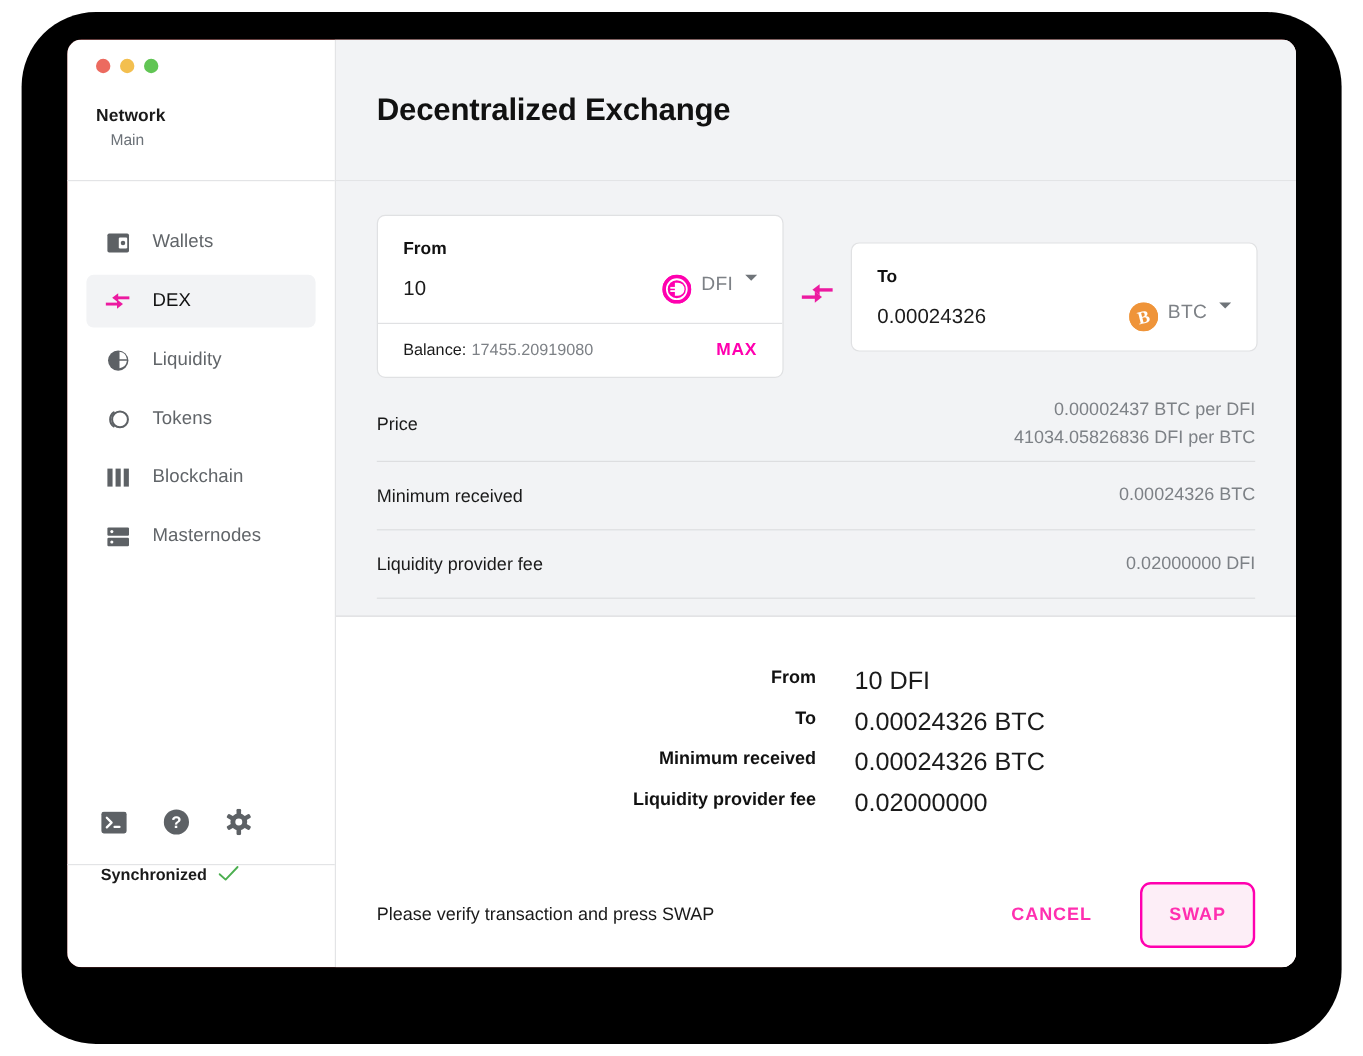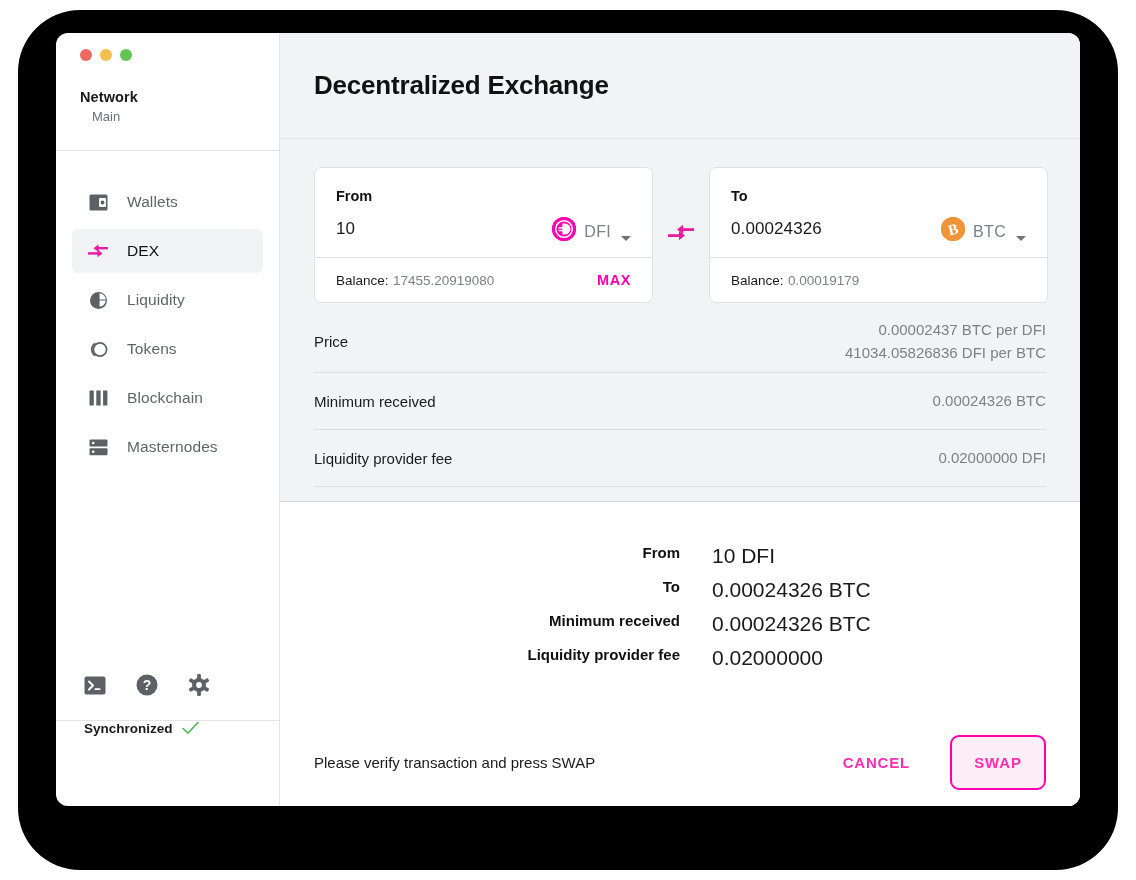--- a/index.html
+++ b/index.html
@@ -127,21 +127,21 @@
   #main {
     flex: 1 1 auto;
     height: 100%;
     display: flex;
     flex-direction: column;
     background: #f2f3f5;
     min-width: 0;
   }
 
   #main-header {
-    height: 106px;
+    height: 118px;
     border-bottom: 1px solid #e3e4e6;
     display: flex;
     align-items: center;
     padding-left: 34px;
     background: #f2f3f5;
   }
   #page-title {
     font-size: 26px;
     font-weight: bold;
     color: #111111;
@@ -188,21 +188,21 @@
     color: #1a1a1a;
     border: none;
     outline: none;
     background: transparent;
     width: 200px;
     font-family: "Liberation Sans", sans-serif;
     letter-spacing: .1px;
   }
   .token-select {
     display: flex;
-    align-items: flex-end;
+    align-items: flex-start;
     gap: 8px;
     cursor: pointer;
   }
   .token-badge {
     width: 24px; height: 24px;
     border-radius: 50%;
     display: flex;
     align-items: center;
     justify-content: center;
     flex: 0 0 24px;
@@ -539,26 +539,20 @@
                   <svg width="24" height="24" viewBox="0 0 24 24">
                     <circle cx="12" cy="12" r="12" fill="#ef9439"></circle>
                     <text x="12" y="17.4" font-family="Liberation Serif, serif" font-size="15" font-weight="bold" fill="#ffffff" text-anchor="middle" transform="rotate(-14 12 12)">B</text>
                   </svg>
                 </span>
                 <span class="token-name">BTC</span>
                 <span class="caret"></span>
               </div>
             </div>
           </div>
-          <div class="swap-card-bottom">
-            <div>
-              <span class="balance-label">Balance:</span>
-              <span class="balance-value">0.00019179</span>
-            </div>
-          </div>
         </div>
       </div>
 
       <div class="info-rows">
 
         <div class="info-row">
           <span class="info-label">Price</span>
           <span class="info-value">
             <span>0.00002437 BTC per DFI</span><br>
             <span>41034.05826836 DFI per BTC</span>

